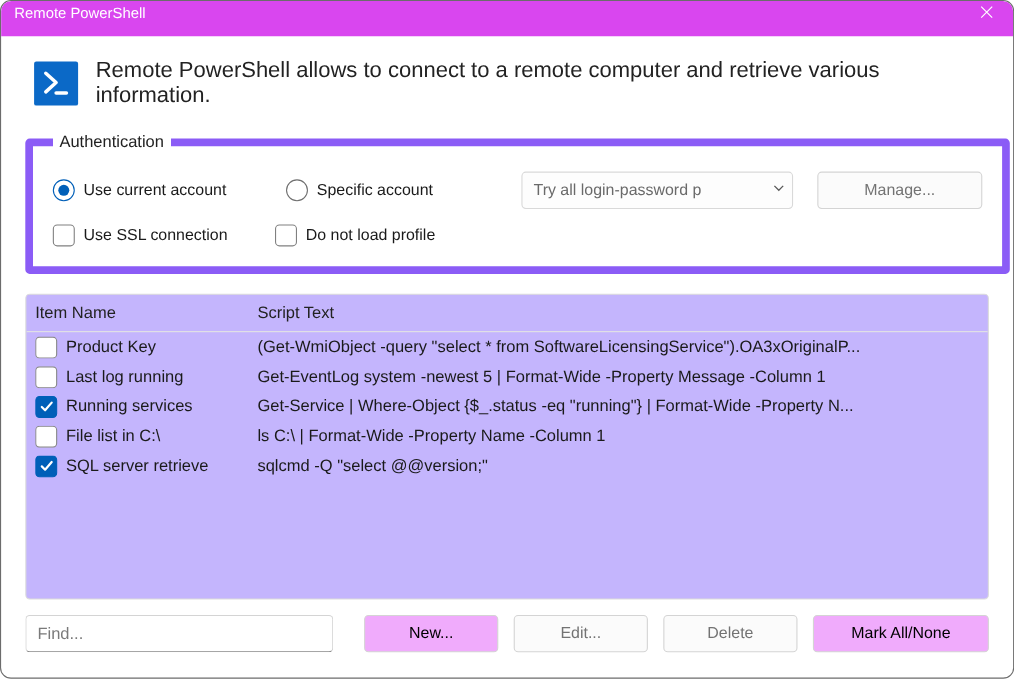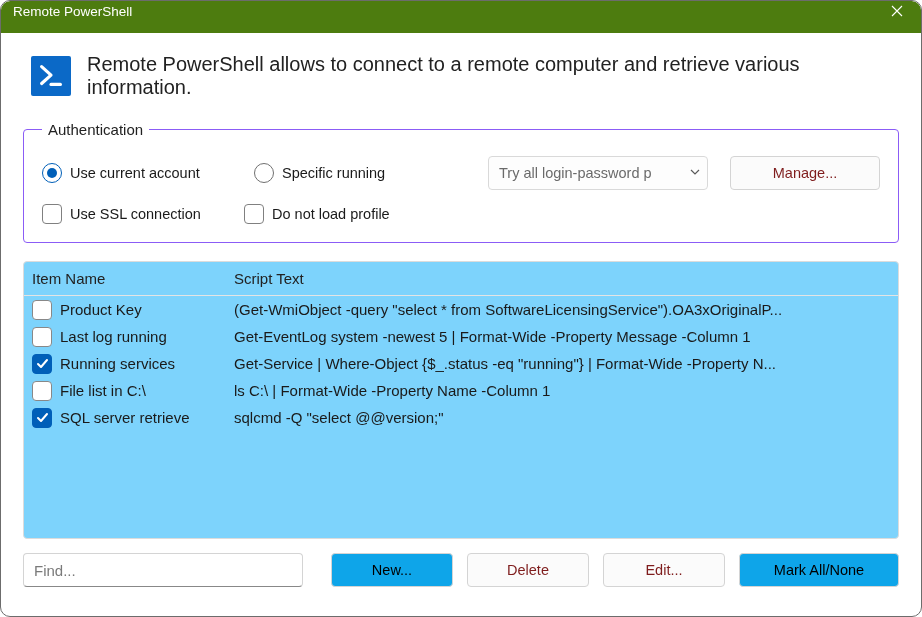--- a/index.html
+++ b/index.html
@@ -9,21 +9,21 @@
       color: #1a1a1a;
       background: #fff;
       width: 922px;
       height: 617px;
       overflow: hidden;
       border-radius: 10px;
       border: 1px solid #6c6c6c;
     }
     .titlebar {
       height: 32px;
-      background: #4d7c0f;
+      background: #d946ef;
       color: #fff;
       display: flex;
       align-items: center;
       padding: 0 2px 12px 12px;
       font-size: 13.5px;
       border-top-left-radius: 9px;
       border-top-right-radius: 9px;
     }
     .titlebar .title { flex: 1; }
     .titlebar .close {
@@ -51,21 +51,21 @@
       border-radius: 2px;
       display: flex;
       align-items: center;
       justify-content: center;
       flex-shrink: 0;
     }
     .ps-icon svg { width: 30px; height: 30px; }
     .desc { font-size: 20px; color: #222; }
 
     fieldset.auth {
-      border: 1px solid #8b5cf6;
+      border: 7px solid #8b5cf6;
       border-radius: 4px;
       padding: 14px 18px 18px 18px;
       margin-bottom: 18px;
     }
     fieldset.auth legend {
       padding: 0 6px;
       font-size: 15px;
       color: #222;
     }
     .auth-row {
@@ -108,21 +108,21 @@
       border-radius: 4px;
       background: #fff;
       display: inline-flex;
       align-items: center;
       justify-content: center;
     }
 
     .spacer-flex { flex: 1; }
 
     .combo {
-      width: 220px;
+      width: 247px;
       height: 34px;
       border: 1px solid #d9d9d9;
       border-radius: 4px;
       background: #fdfdfd;
       display: flex;
       align-items: center;
       padding: 0 6px 0 10px;
       color: #6a6a6a;
       font-size: 14.5px;
       overflow: hidden;
@@ -133,43 +133,43 @@
       overflow: hidden;
       text-overflow: clip;
     }
     .combo .chev { color: #5a5a5a; }
 
     .btn {
       height: 34px;
       padding: 0 20px;
       border: 1px solid #d4d4d4;
       border-radius: 4px;
-      background: #0ea5e9;
+      background: #f0abfc;
       font-size: 14.5px;
       cursor: pointer;
       display: inline-flex;
       align-items: center;
       justify-content: center;
       min-width: 122px;
     }
     .btn.disabled {
-      color: #7f1d1d;
+      color: #737373;
       background: #fbfbfb;
       cursor: default;
     }
     .manage-btn {
       min-width: 150px;
     }
 
     .list {
       border: 1px solid #dcdcdc;
       border-radius: 4px;
       height: 278px;
       overflow: hidden;
-      background: #7dd3fc;
+      background: #c4b5fd;
     }
     .list-header, .list-row {
       display: flex;
       align-items: center;
       padding: 0 8px;
       font-size: 15px;
     }
     .list-header {
       height: 34px;
       border-bottom: 1px solid #e4e4e4;
@@ -262,21 +262,21 @@
   <fieldset class="auth">
     <legend>Authentication</legend>
 
     <div class="auth-row first">
       <label class="radio selected" style="width:190px;">
         <span class="radio-mark"></span>
         <span>Use current account</span>
       </label>
       <label class="radio" style="width:170px;">
         <span class="radio-mark"></span>
-        <span>Specific running</span>
+        <span>Specific account</span>
       </label>
       <div class="spacer-flex"></div>
       <div class="combo">
         <span class="combo-text">Try all login-password p</span>
         <span class="chev">
           <svg width="12" height="12" viewBox="0 0 12 12">
               <path d="M2 4 L6 8 L10 4" stroke="#5a5a5a" stroke-width="1.2" fill="none"></path>
             </svg>
         </span>
       </div>
@@ -344,18 +344,18 @@
           </div>
           <div class="col-script">sqlcmd -Q "select @@version;"</div>
         </div>
       </div>
   </div>
 
   <div class="bottom-row">
     <input class="find-input" placeholder="Find..." style="">
     <div class="spacer"></div>
     <button class="btn">New...</button>
+    <button class="btn disabled">Edit...</button>
     <button class="btn disabled">Delete</button>
-    <button class="btn disabled">Edit...</button>
     <button class="btn mark-btn">Mark All/None</button>
   </div>
 
 </div>
 
 </body></html>

